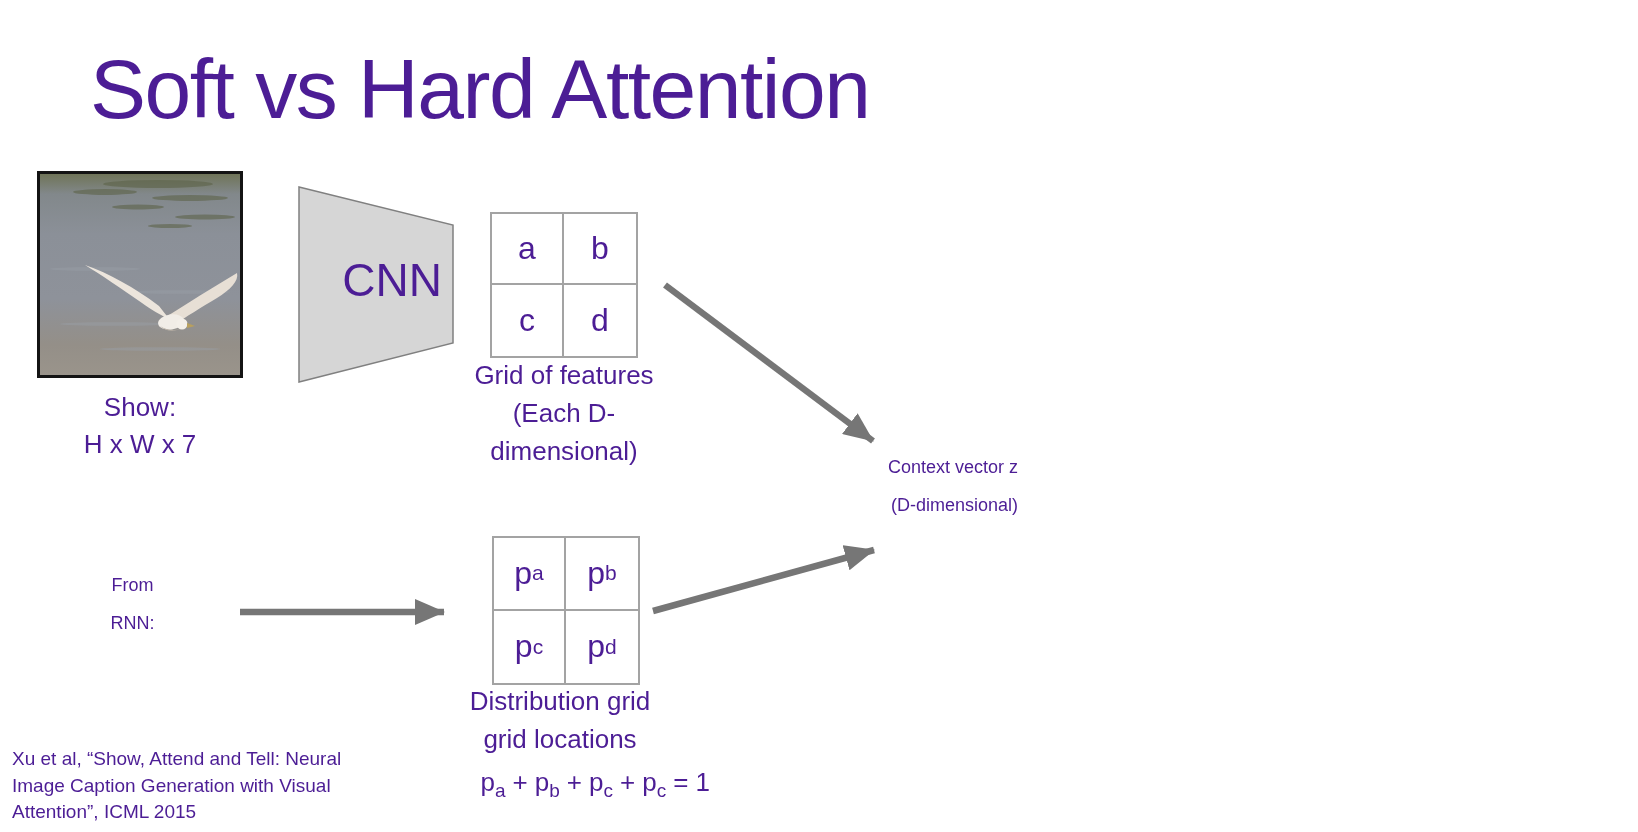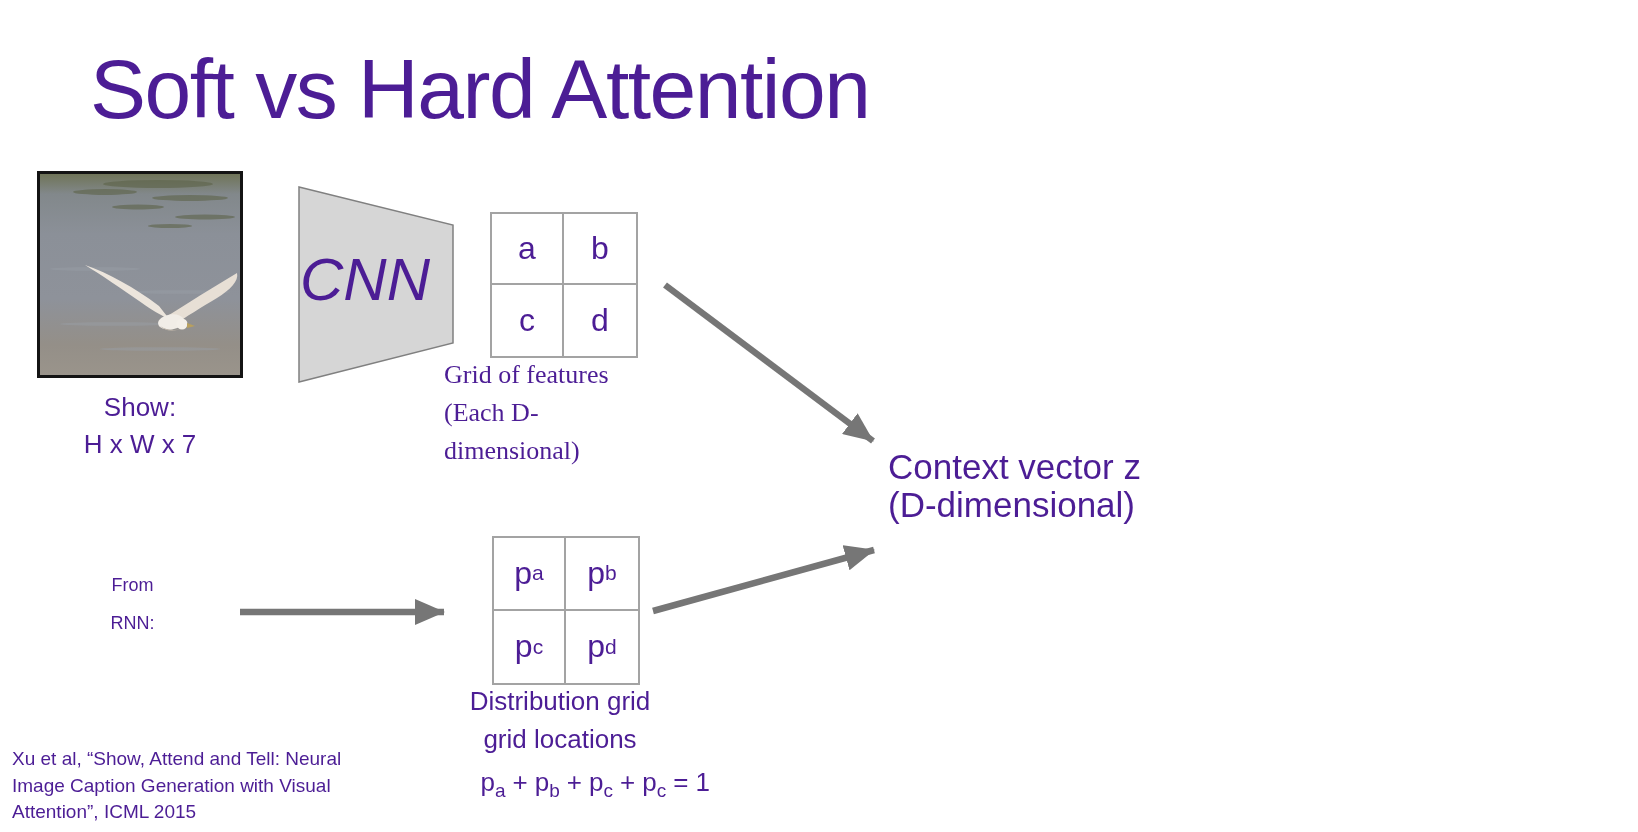--- a/index.html
+++ b/index.html
@@ -50,24 +50,23 @@
   svg.overlay {
     left: 0; top: 0;
     width: 1638px;
     height: 832px;
   }
 
   .cnn-label {
     left: 288px;
     top: 257px;
     width: 154px;
-    text-align: center;
-    font-size: 60px;
+    text-align: right;
+    font-size: 46px;
     line-height: 46px;
-    font-style: italic;
   }
 
   .grid2x2 {
     display: grid;
     grid-template-columns: 1fr 1fr;
     grid-template-rows: 1fr 1fr;
     box-sizing: border-box;
     border: 2px solid var(--color-grid_border, #a3a3a3);
     background: #ffffff;
   }
@@ -83,31 +82,31 @@
   .grid2x2 .cell:nth-child(3) { border-right: 2px solid var(--color-grid_border, #a3a3a3); }
   .grid2x2 .cell sub { font-size: 21px; line-height: 0; }
 
   .feature-grid { left: 490px; top: 212px; width: 148px; height: 146px; }
   .prob-grid   { left: 492px; top: 536px; width: 148px; height: 149px; }
 
   .feature-caption {
     left: 444px;
     top: 356px;
     width: 240px;
-    text-align: left;
-    font-size: 26px;
-    line-height: 38px;
-    font-family: Liberation Serif, serif;
+    text-align: center;
+    font-size: 26px;
+    line-height: 38px;
   }
   .context-label {
     left: 888px;
     top: 448px;
-    font-size: 35px;
-    line-height: 38px;
-    white-space: nowrap;
+    font-size: 18px;
+    line-height: 38px;
+    white-space: nowrap;
+    text-align: right;
   }
   .rnn-label {
     left: 80px;
     top: 566px;
     width: 105px;
     text-align: center;
     font-size: 18px;
     line-height: 38px;
   }
   .prob-caption {

